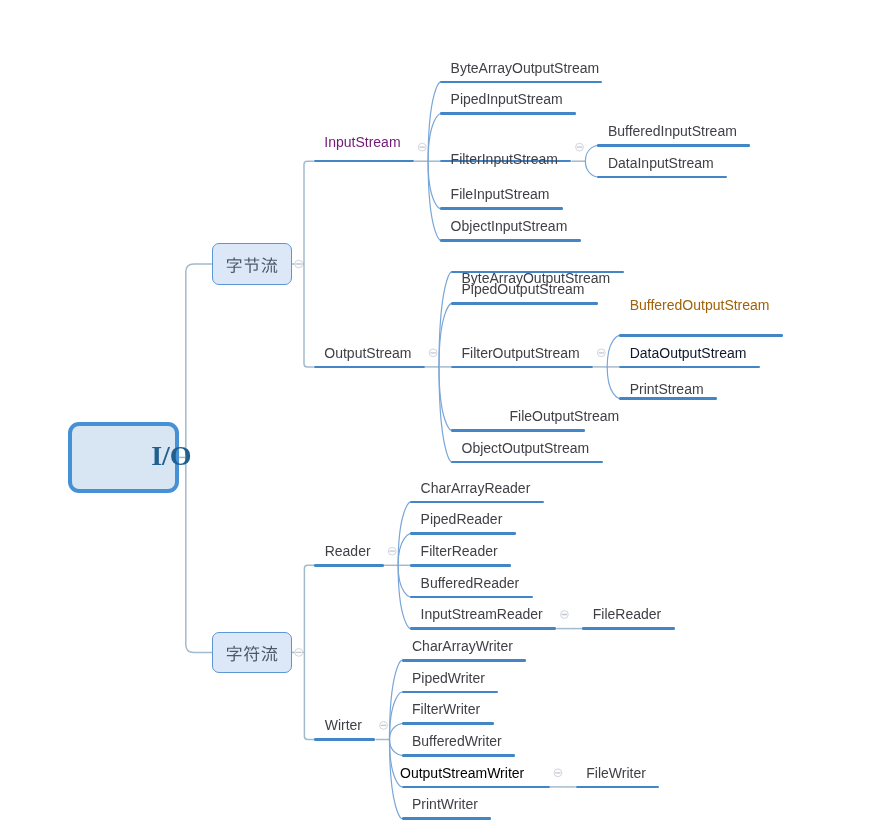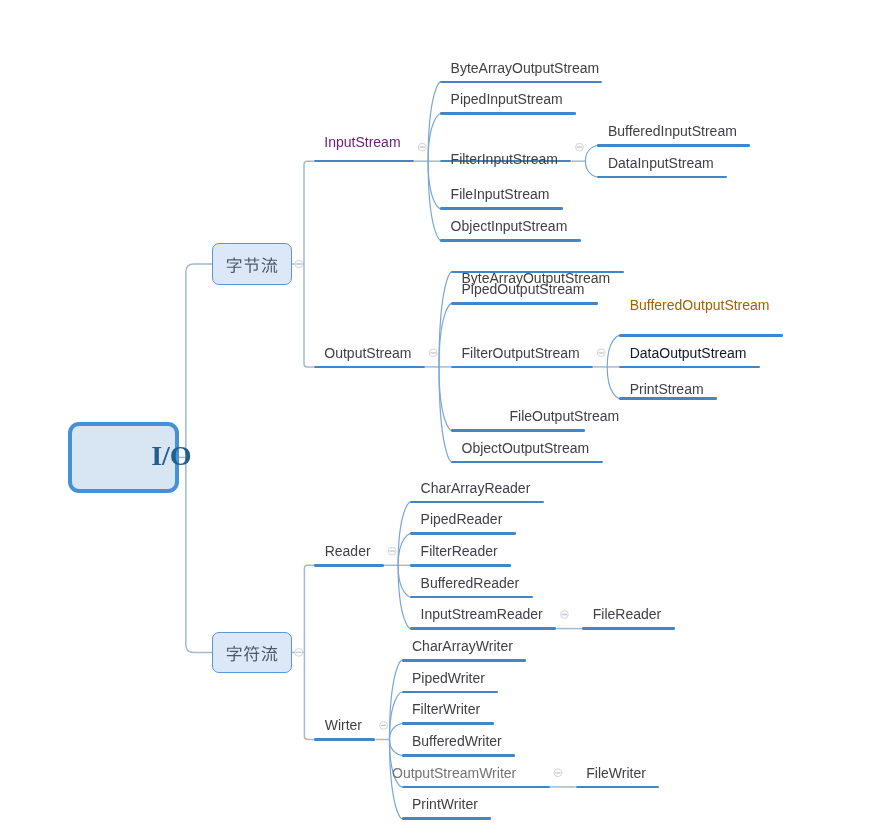--- a/index.html
+++ b/index.html
@@ -174,21 +174,21 @@
     <div class="lbl" style="left: 324.7px; top: 718.1px; color: rgb(63, 63, 70);">Wirter</div>
     <div class="rule" style="left: 401.5px; top: 659px; width: 124.9px; height: 2.5px; background: rgb(66, 134, 200);"></div>
     <div class="lbl" style="left: 412px; top: 638.9px; color: rgb(63, 63, 70);">CharArrayWriter</div>
     <div class="rule" style="left: 401.5px; top: 690.7px; width: 96.9px; height: 2.5px; background: rgb(66, 134, 200);"></div>
     <div class="lbl" style="left: 412px; top: 670.6px; color: rgb(63, 63, 70);">PipedWriter</div>
     <div class="rule" style="left: 401.5px; top: 722.4px; width: 92.2px; height: 2.5px; background: rgb(66, 134, 200);"></div>
     <div class="lbl" style="left: 412px; top: 702.2px; color: rgb(63, 63, 70);">FilterWriter</div>
     <div class="rule" style="left: 401.5px; top: 754px; width: 113.8px; height: 2.5px; background: rgb(66, 134, 200);"></div>
     <div class="lbl" style="left: 412px; top: 733.9px; color: rgb(63, 63, 70);">BufferedWriter</div>
     <div class="rule" style="left: 401.5px; top: 785.7px; width: 148.2px; height: 2.5px; background: rgb(66, 134, 200);"></div>
-    <div class="lbl" style="left: 392px; top: 765.5px; color: #737373;">OutputStreamWriter</div>
+    <div class="lbl" style="left: 400px; top: 765.5px; color: #000000;">OutputStreamWriter</div>
     <div class="rule" style="left: 575.8px; top: 785.7px; width: 83.6px; height: 2.5px; background: rgb(66, 134, 200);"></div>
     <div class="lbl" style="left: 586.3px; top: 765.5px; color: rgb(63, 63, 70);">FileWriter</div>
     <div class="rule" style="left: 401.5px; top: 817.4px; width: 89.9px; height: 2.5px; background: rgb(66, 134, 200);"></div>
     <div class="lbl" style="left: 412px; top: 797.2px; color: rgb(63, 63, 70);">PrintWriter</div>
     <div class="nodebox" style="left: 212px; top: 243.3px; width: 79.5px; height: 41.5px; border-color: rgb(91, 151, 212); background: rgb(220, 232, 247);"></div>
     <div class="cjk-text" style="left: 212px; top: 243.3px; width: 79.5px; height: 41.5px; color: rgb(74, 89, 104);">字节流</div>
     <div class="nodebox" style="left: 212px; top: 631.6px; width: 79.5px; height: 41.5px; border-color: rgb(91, 151, 212); background: rgb(220, 232, 247);"></div>
     <div class="cjk-text" style="left: 212px; top: 631.6px; width: 79.5px; height: 41.5px; color: rgb(74, 89, 104);">字符流</div>
     <div class="rootbox" style="left: 67.8px; top: 421.5px; width: 111.2px; height: 71.7px; border-color: rgb(70, 144, 214); background: rgb(216, 229, 242);"></div>
     <div class="roottext" style="font-size: 28px; color: rgb(33, 95, 142); left: 103.2px; top: 442px; margin-left: 48px;">I/O</div>

